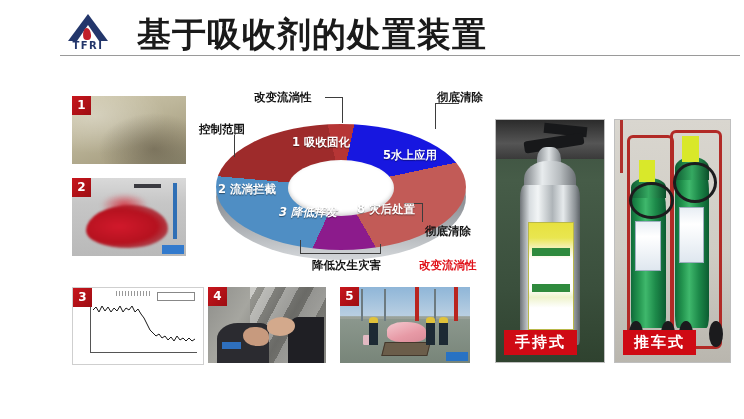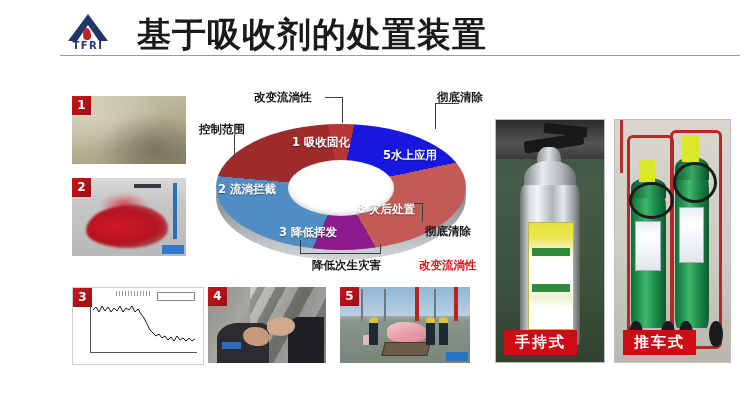--- a/index.html
+++ b/index.html
@@ -594,21 +594,21 @@
   </div>
 
   <div id="chart" data-interactable="false">
 
     <div id="donut-base" data-interactable="false"></div>
     <div id="donut-top" data-interactable="false"></div>
     <div id="donut-hole" data-interactable="false"></div>
 
     <div class="seg-label" style="left:96px; top:47px;" data-interactable="true">1 吸收固化</div>
     <div class="seg-label" style="left:22px; top:94px; color:#ffffff;" data-interactable="true">2 流淌拦截</div>
-    <div class="seg-label" style="left:83px; top:137px;" data-interactable="true">3 降低挥发</div>
+    <div class="seg-label" style="left:83px; top:117px;font-style:italic;" data-interactable="true">3 降低挥发</div>
     <div class="seg-label" style="left:161px; top:114px;" data-interactable="true">8 灾后处置</div>
     <div class="seg-label" style="left:187px; top:60px;" data-interactable="true">5水上应用</div>
 
     <div class="callout" style="left:58px; top:2px;" data-interactable="false">改变流淌性</div>
     <div class="leader" style="left:146px; top:9px; width:1px; height:26px;" data-interactable="false"></div>
     <div class="leader" style="left:129px; top:9px; width:18px; height:1px;" data-interactable="false"></div>
 
     <div class="callout" style="left:3px; top:34px;" data-interactable="false">控制范围</div>
     <div class="leader" style="left:38px; top:47px; width:1px; height:22px;" data-interactable="false"></div>
 

